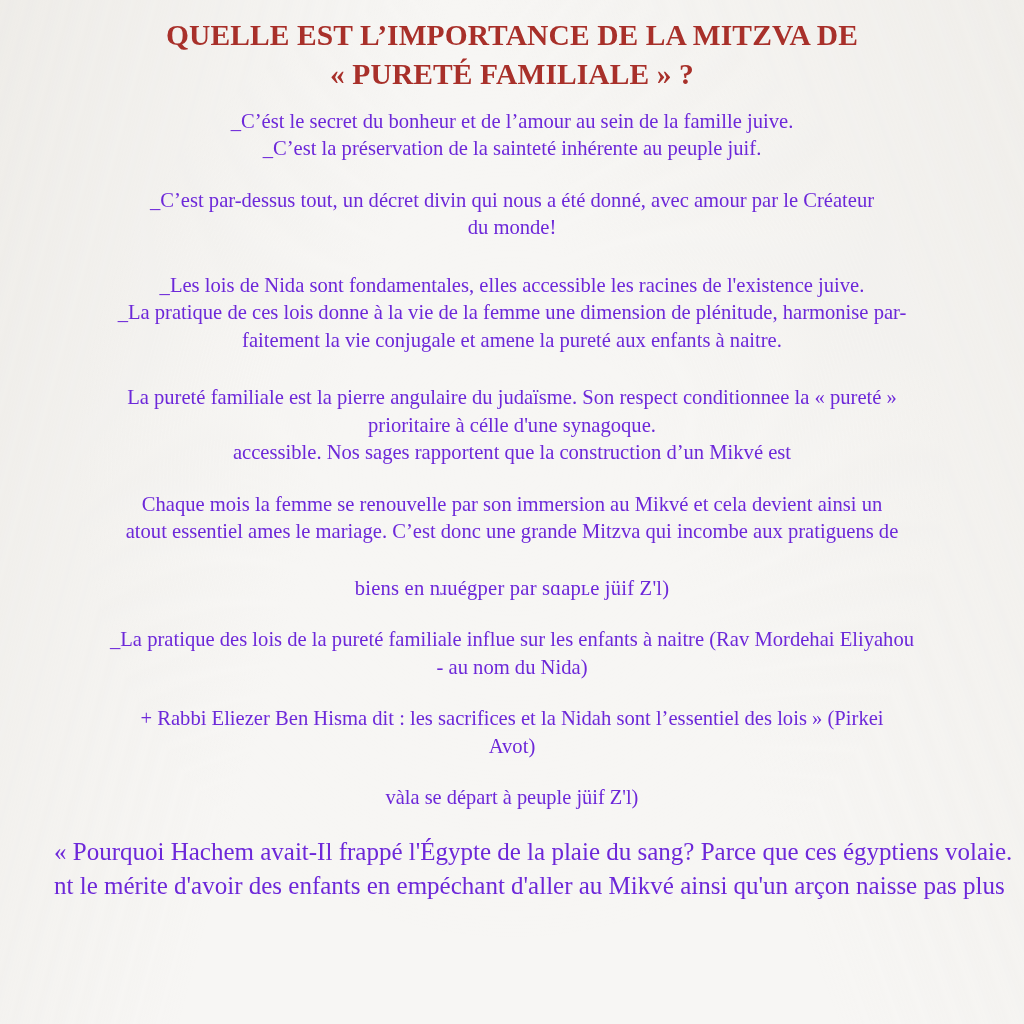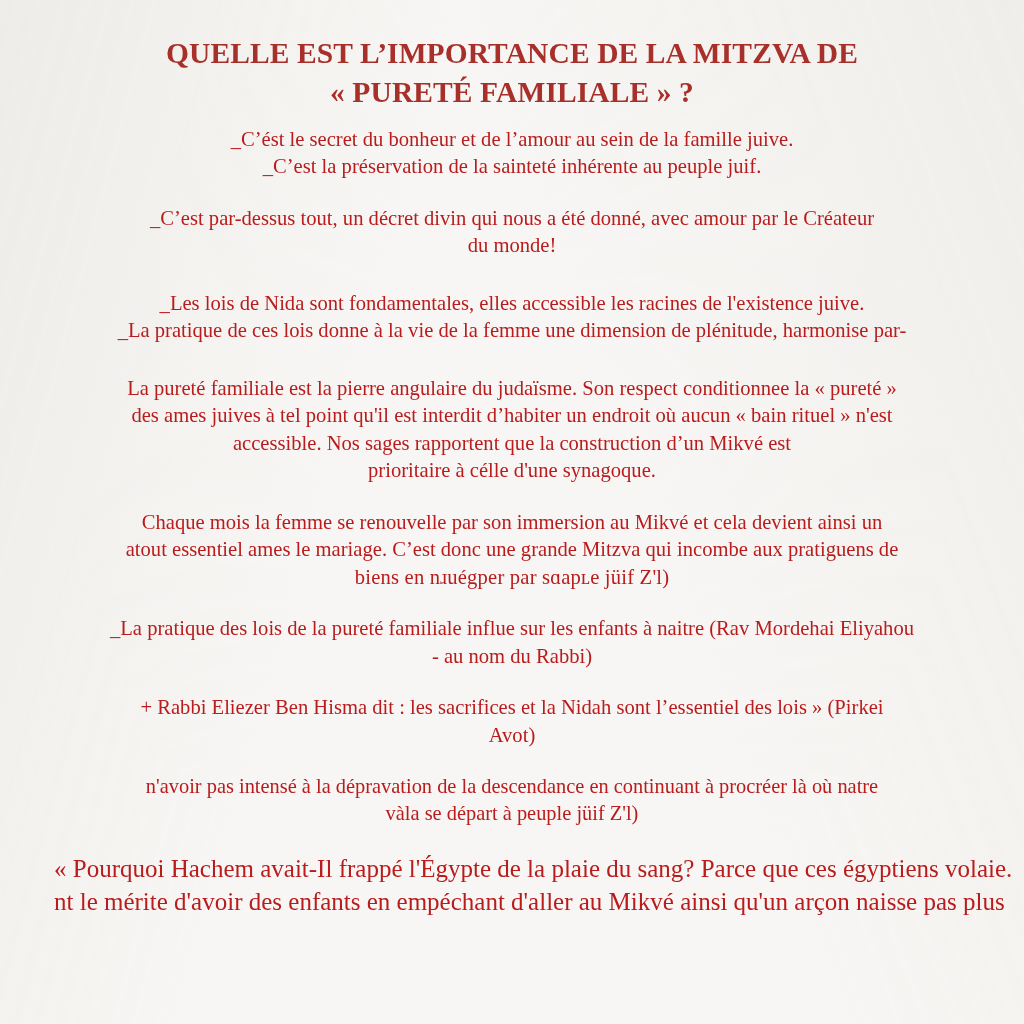--- a/index.html
+++ b/index.html
@@ -26,21 +26,21 @@
       linear-gradient(105deg, rgba(236,234,230,0.55) 0%, rgba(255,255,255,0) 35%),
       linear-gradient(250deg, rgba(238,236,232,0.5) 0%, rgba(255,255,255,0) 40%);
     mix-blend-mode: multiply;
     opacity: .85;
   }
   .page {
     position: relative;
     width: 1024px;
     height: 1024px;
     box-sizing: border-box;
-    padding: 34px 28px 20px 28px;
+    padding: 16px 28px 20px 28px;
     z-index: 2;
   }
 
   .title {
     text-align: center;
     color: #a8302a;
     font-family: "Liberation Serif", "DejaVu Serif", serif;
     font-weight: 700;
     font-size: 29.5px;
     line-height: 1.32;
@@ -53,30 +53,31 @@
 
   .body-col {
     padding: 0 26px;
   }
 
   .para {
     text-align: center;
     font-size: 20.6px;
     line-height: 1.335;
     margin: 0 0 4px 0;
-    color: #b91c1c;
+    color: #6d28d9;
   }
   .para .ln { display: block; white-space: nowrap; }
   .gap-md { height: 20px; }
   .gap-lg { height: 26px; }
 
   .blk-1 .ln:nth-child(1) { letter-spacing: .0px; }
 
   .garbled {
     letter-spacing: .2px;
+    margin-top: 29px;
   }
 
   .p-wide { font-size: 20.4px; }
 
   .final-q { font-size: 25px; }
 </style>
 </head>
 <body>
 
 <div class="paper-texture"></div>
@@ -100,57 +101,56 @@
     <p class="para blk-2">
       <span class="ln">_C’est par-dessus tout, un décret divin qui nous a été donné, avec amour par le Créateur</span>
       <span class="ln">du monde!</span>
     </p>
 
     <div class="gap-lg"></div>
 
     <p class="para blk-3">
       <span class="ln">_Les lois de Nida sont fondamentales, elles accessible les racines de l'existence juive.</span>
       <span class="ln">_La pratique de ces lois donne à la vie de la femme une dimension de plénitude, harmonise par-</span>
+      <span class="ln">faitement la vie conjugale et amene la pureté aux enfants à naitre.</span>
     </p>
 
     <div class="gap-lg"></div>
 
     <p class="para blk-4">
       <span class="ln">La pureté familiale est la pierre angulaire du judaïsme. Son respect conditionnee la « pureté »</span>
-      <span class="ln">des ames juives à tel point qu'il est interdit d’habiter un endroit où aucun « bain rituel » n'est</span>
+      <span class="ln">prioritaire à célle d'une synagoque.</span>
       <span class="ln">accessible. Nos sages rapportent que la construction d’un Mikvé est</span>
-      <span class="ln">prioritaire à célle d'une synagoque.</span>
     </p>
 
     <div class="gap-md"></div>
 
     <p class="para blk-5">
       <span class="ln">Chaque mois la femme se renouvelle par son immersion au Mikvé et cela devient ainsi un</span>
       <span class="ln">atout essentiel ames le mariage. C’est donc une grande Mitzva qui incombe aux pratiguens de</span>
       <span class="ln garbled">biens en nɹuégper par sɑapʟe jüif Z'l)</span>
     </p>
 
     <div class="gap-md"></div>
 
     <p class="para blk-6">
       <span class="ln">_La pratique des lois de la pureté familiale influe sur les enfants à naitre (Rav Mordehai Eliyahou</span>
-      <span class="ln">- au nom du Rabbi)</span>
+      <span class="ln">- au nom du Nida)</span>
     </p>
 
     <div class="gap-md"></div>
 
     <p class="para blk-7">
       <span class="ln">+ Rabbi Eliezer Ben Hisma dit : les sacrifices et la Nidah sont l’essentiel des lois » (Pirkei</span>
       <span class="ln">Avot)</span>
     </p>
 
     <div class="gap-md"></div>
 
     <p class="para blk-8 p-wide">
-      <span class="ln">n'avoir pas intensé à la dépravation de la descendance en continuant à procréer là où natre</span>
       <span class="ln">vàla se départ à peuple jüif Z'l)</span>
     </p>
 
     <div class="gap-md"></div>
 
     <p class="para blk-9 final-q">
       <span class="ln">« Pourquoi Hachem avait-Il frappé l'Égypte de la plaie du sang? Parce que ces égyptiens volaie.</span>
       <span class="ln">nt le mérite d'avoir des enfants en empéchant d'aller au Mikvé ainsi qu'un arçon naisse pas plus</span>
     </p>
 

